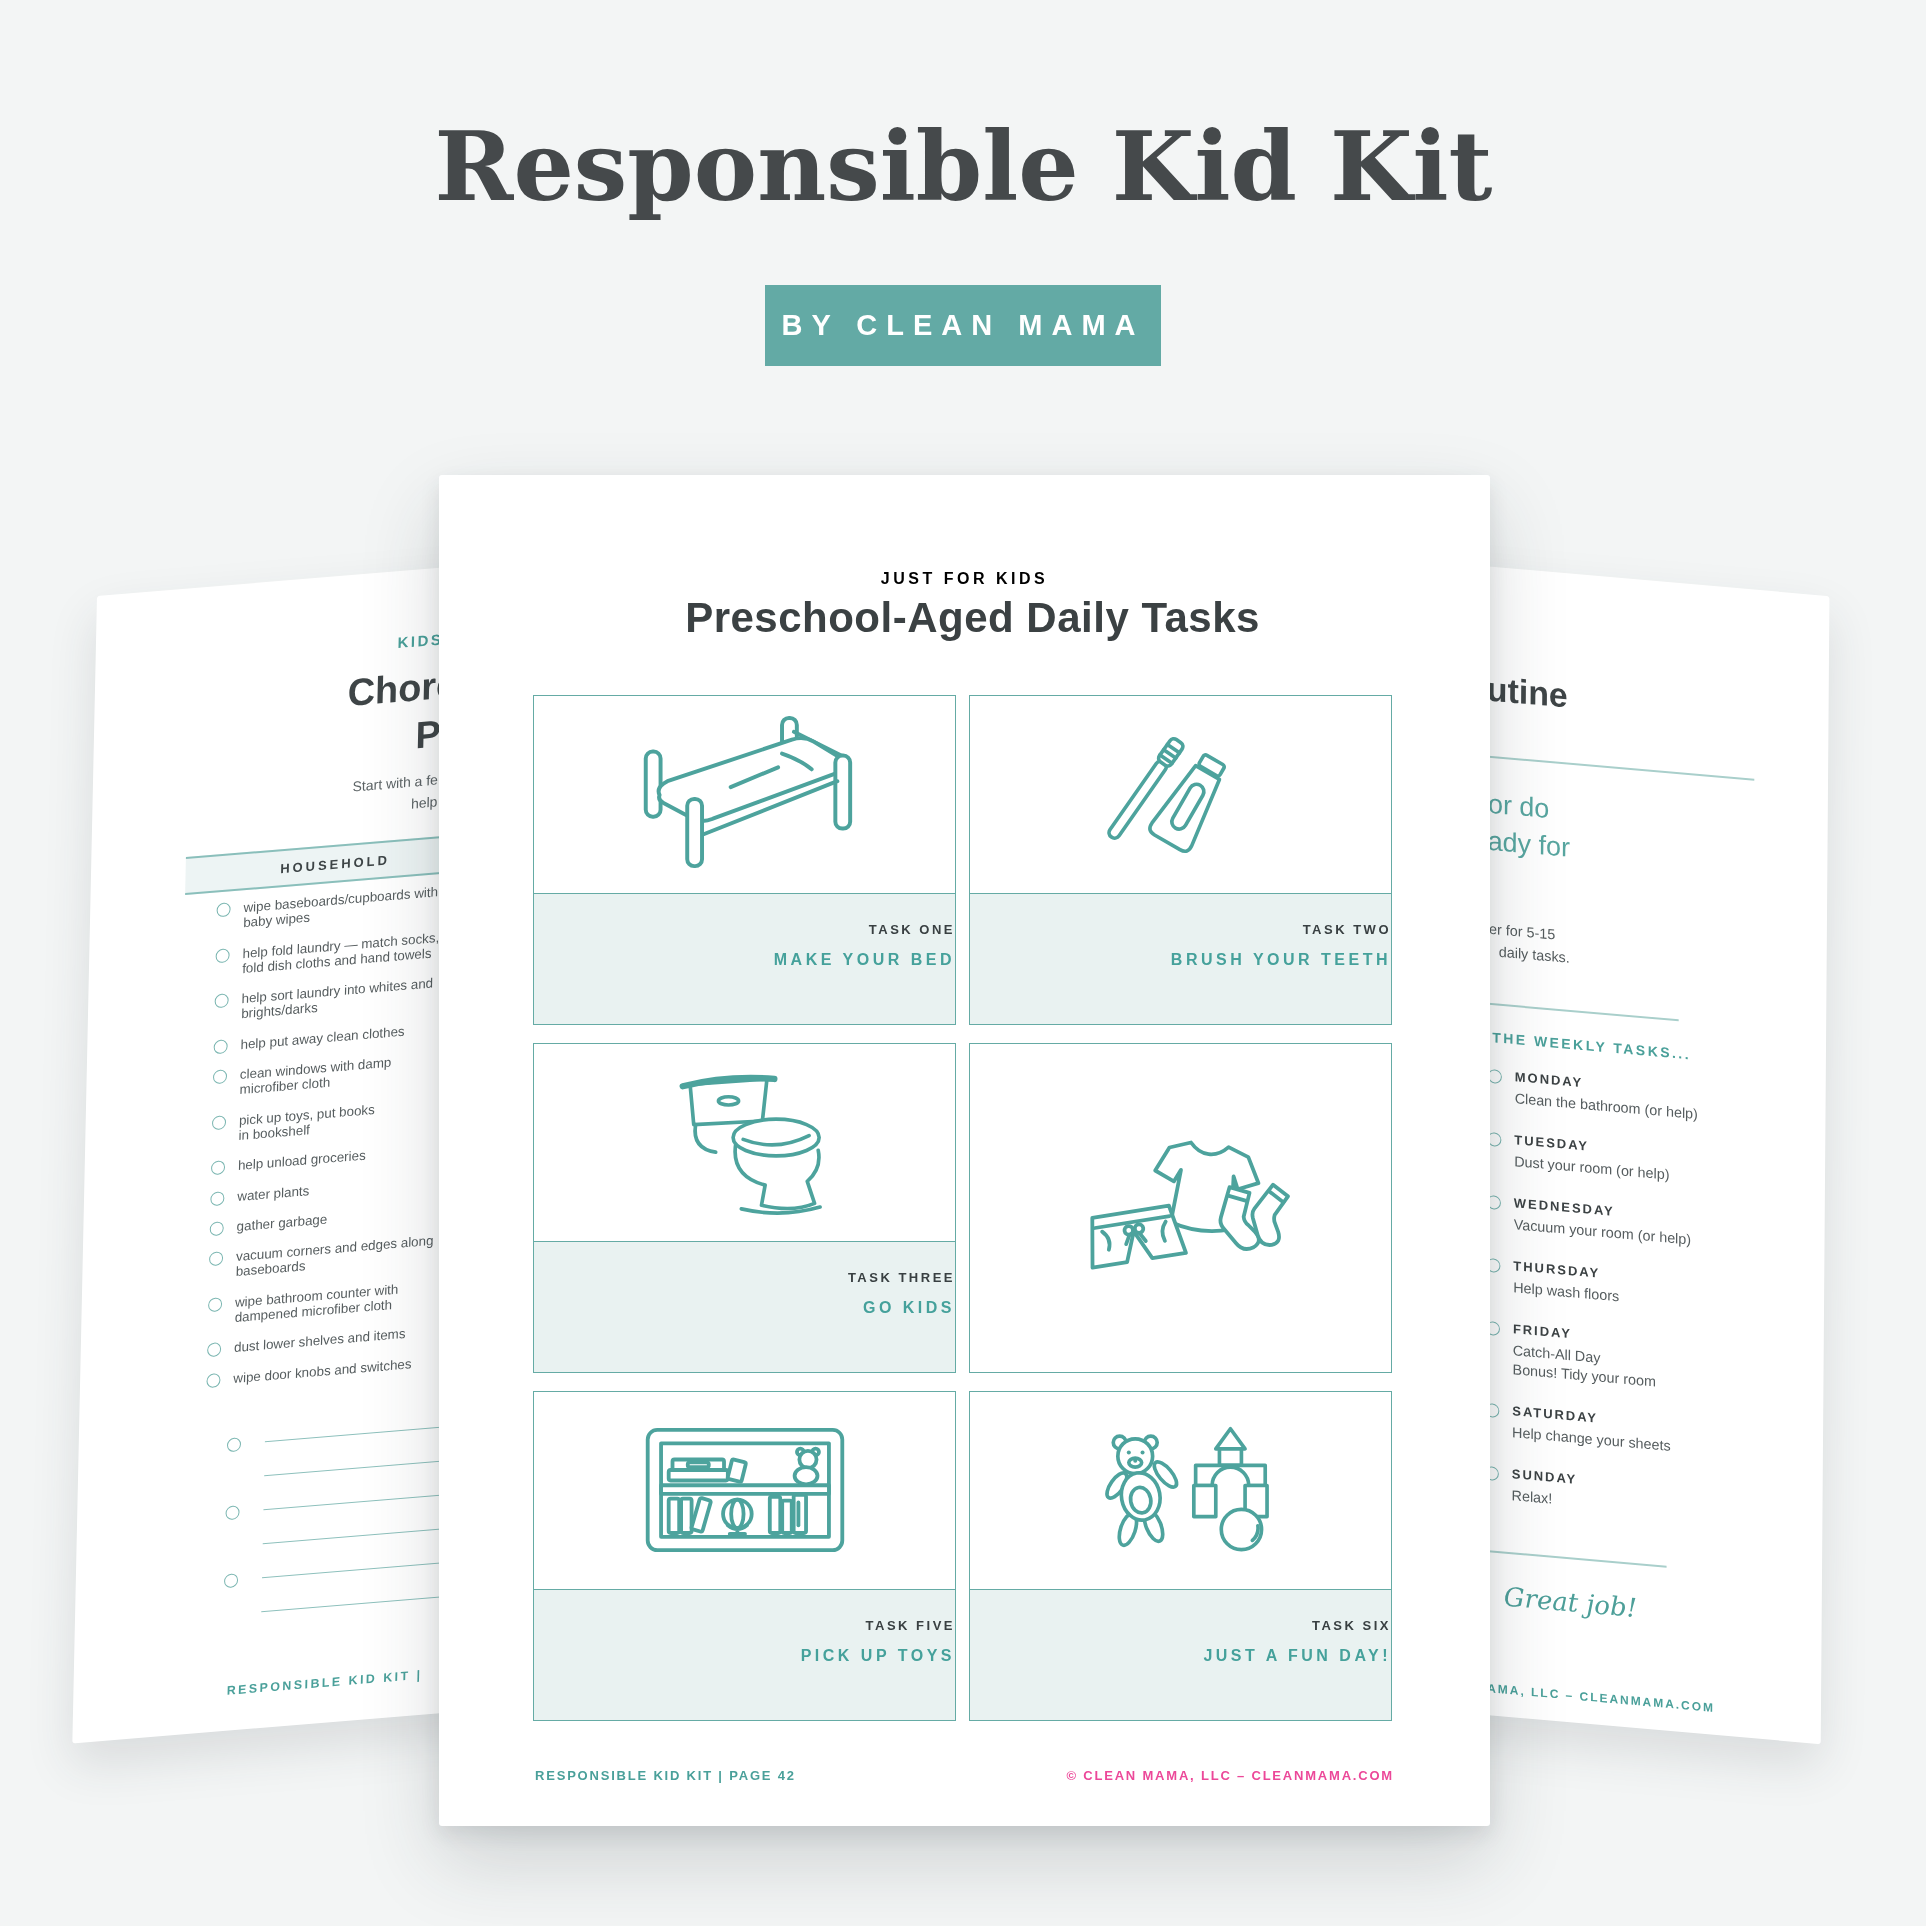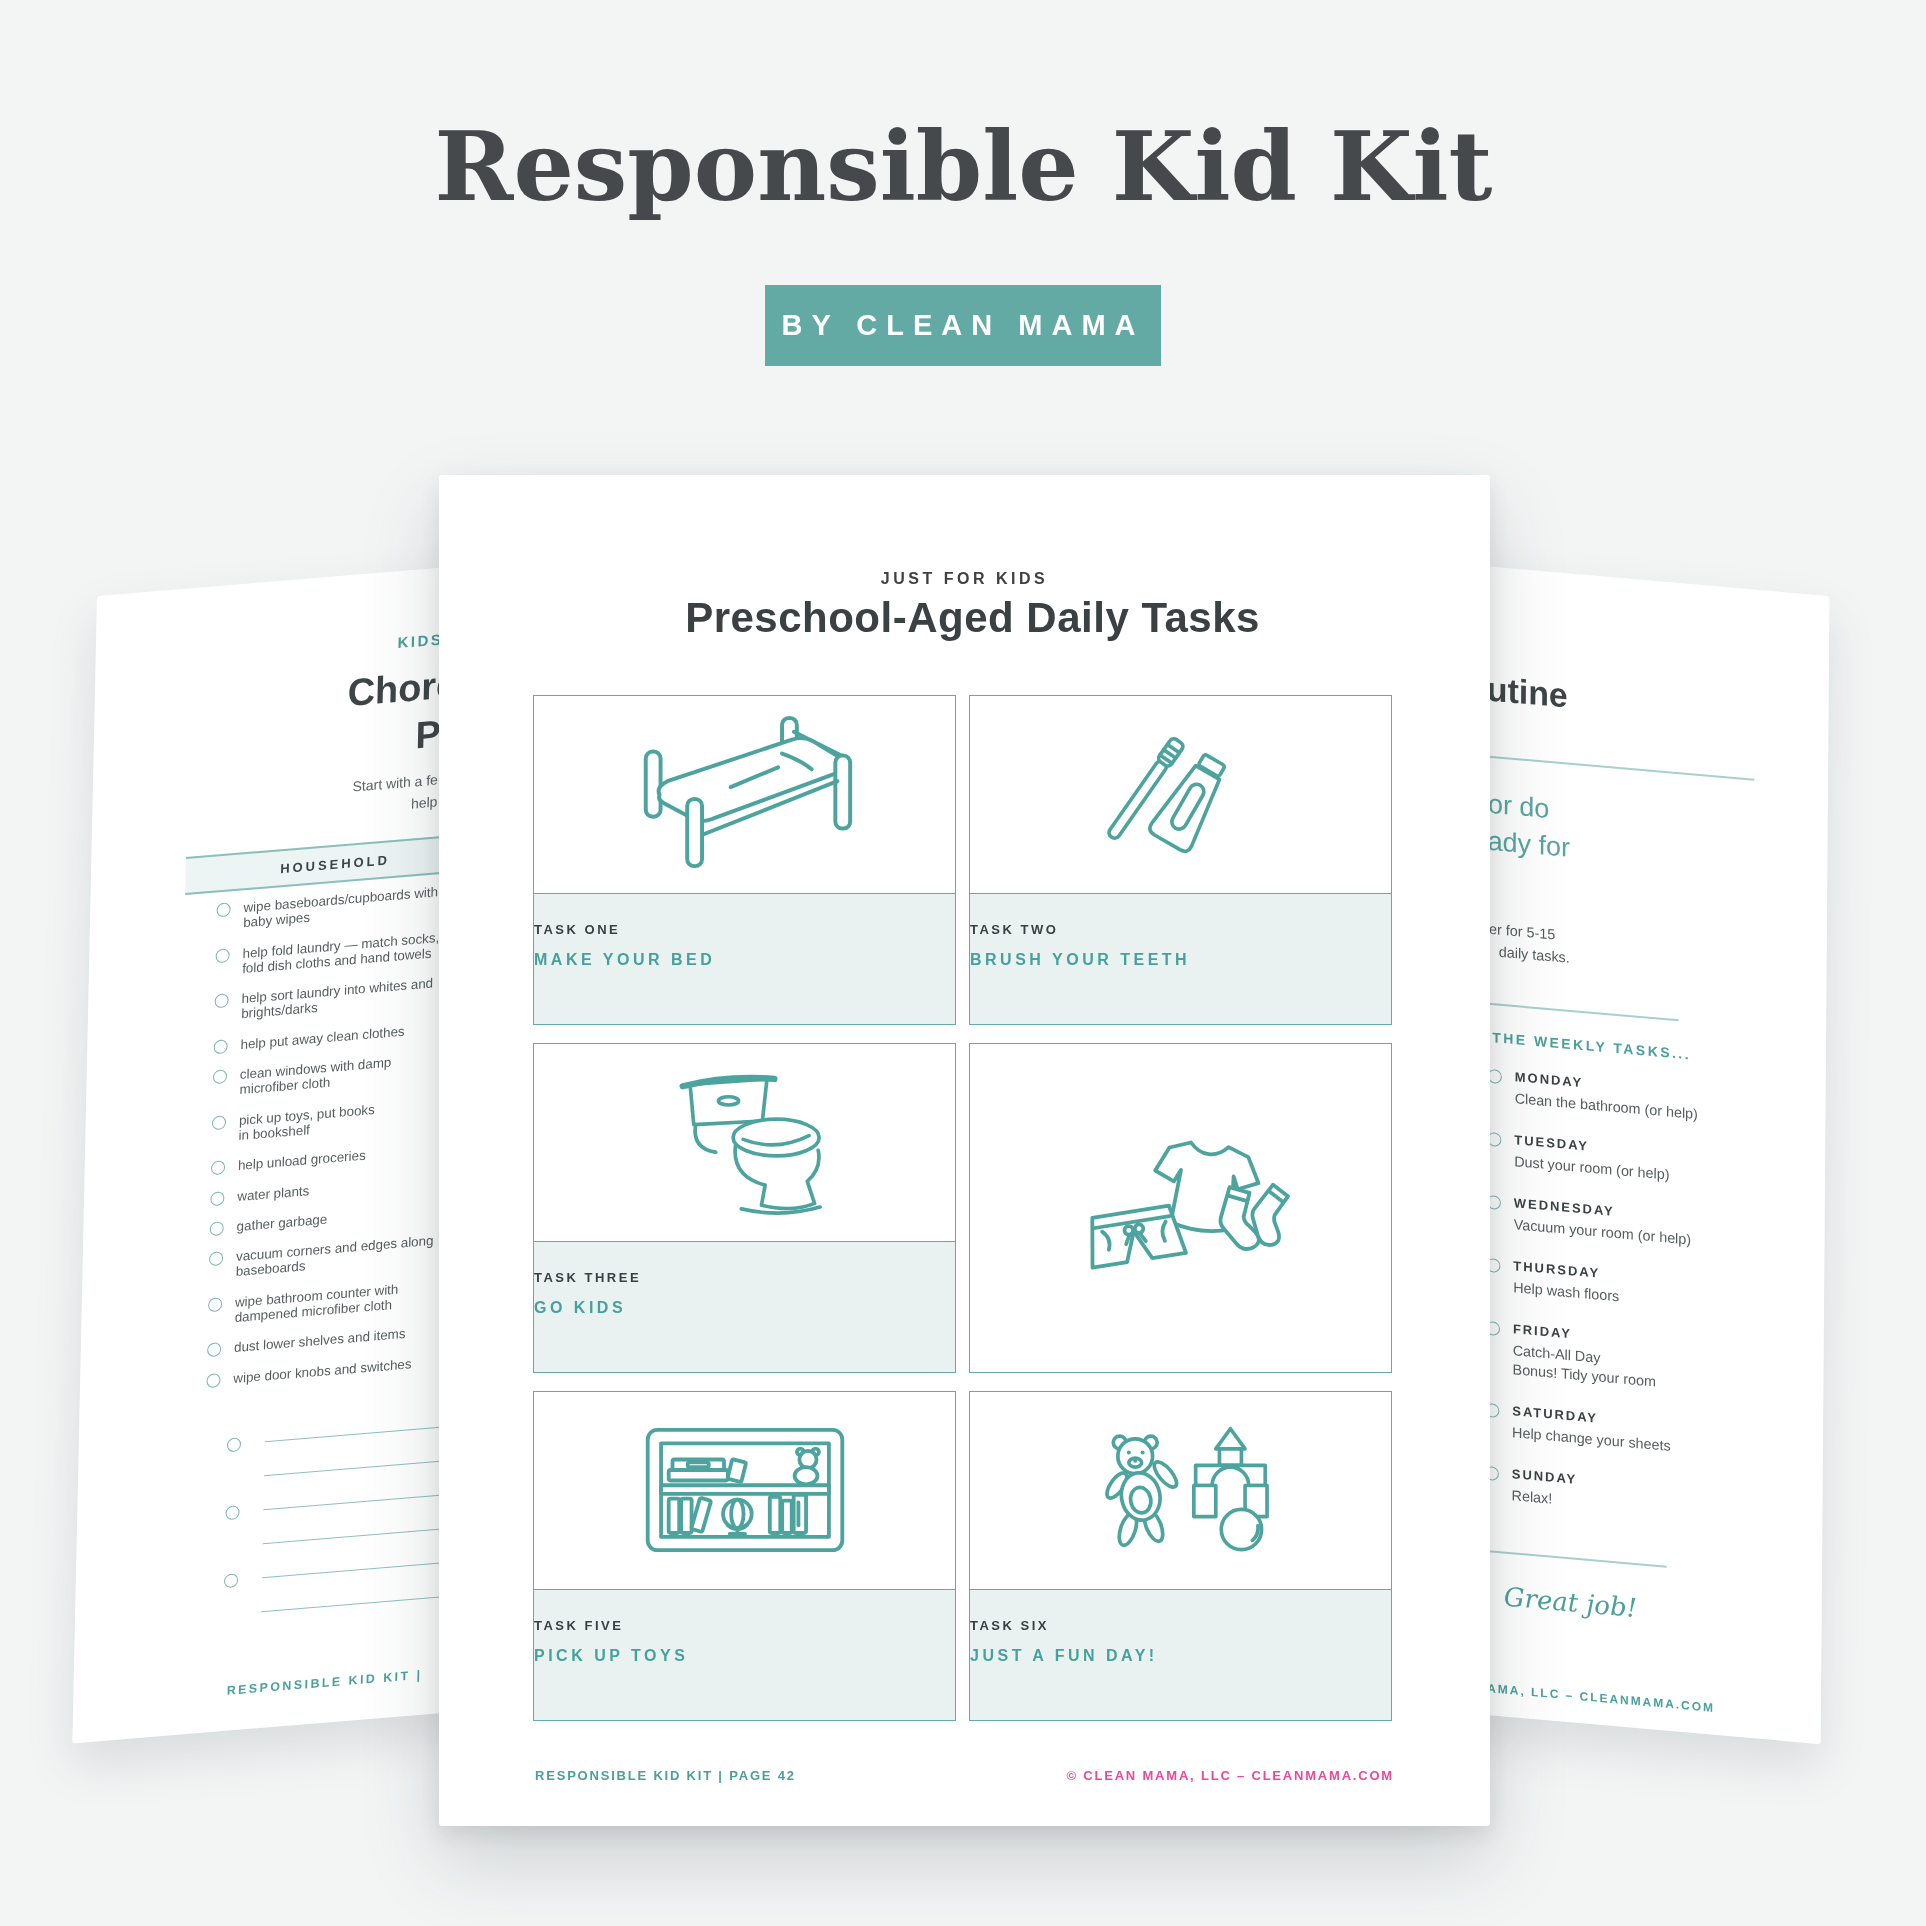--- a/index.html
+++ b/index.html
@@ -55,28 +55,28 @@
   .rp-days li{position:relative;padding-left:33px;margin-bottom:24px;}
   .rp-days .dot{position:absolute;left:6px;top:2px;}
   .rp-days .day{font-size:13px;font-weight:700;letter-spacing:2px;color:#3c4244;line-height:16px;}
   .rp-days .desc{margin-top:4px;font-size:14.4px;line-height:19px;color:#565d5f;white-space:pre-line;}
   .rp-rule3{left:297px;top:983px;width:438px;}
   .rp-script{left:572px;top:1013px;font-family:"DejaVu Serif",serif;font-style:italic;
     font-size:26px;color:#4d9f99;}
   .rp-footer{left:556px;top:1114px;font-size:12px;font-weight:700;letter-spacing:2px;color:#4aa09a;}
   
   .cp-eyebrow{left:0;top:95px;width:100%;text-align:center;font-size:16px;font-weight:700;
-    letter-spacing:3.5px;color:#404040;}
+    letter-spacing:3.5px;color:#000000;}
   .cp-title{position:absolute;left:0;top:111px;width:100%;margin:8px;text-align:center;
     font-size:42px;font-weight:700;color:#3b4143;letter-spacing:0.5px;}
   .grid{position:absolute;left:94px;top:220px;width:858px;display:grid;
     grid-template-columns:423px 423px;column-gap:13px;row-gap:18px;}
   .card{height:330px;border:1.5px solid #65aba5;display:flex;flex-direction:column;box-sizing:border-box;background:#fff;}
   .card-art{flex:1;display:flex;align-items:center;justify-content:center;}
-  .card-foot{height:130px;background:#e9f2f1;border-top:1.5px solid #65aba5;text-align:left;}
+  .card-foot{height:130px;background:#e9f2f1;border-top:1.5px solid #65aba5;text-align:right;}
   .t-label{margin-top:28px;font-size:13px;font-weight:700;letter-spacing:2.5px;color:#394042;}
   .t-name{margin-top:14px;font-size:16px;font-weight:700;letter-spacing:3.5px;color:#45a19b;}
   .cp-footer-l{left:96px;top:1293px;font-size:13px;font-weight:700;letter-spacing:1.8px;color:#4aa09a;}
   .cp-footer-r{right:96px;top:1293px;font-size:13px;font-weight:700;letter-spacing:1.8px;color:#ec4899;text-align:right;}
   
   .task-icon{stroke:#4da39d;fill:#ffffff;stroke-width:4;stroke-linecap:round;stroke-linejoin:round;}
   .task-icon .nf{fill:none;}
   .task-icon .fd{fill:#4da39d;stroke:none;}
 </style>
 </head>

